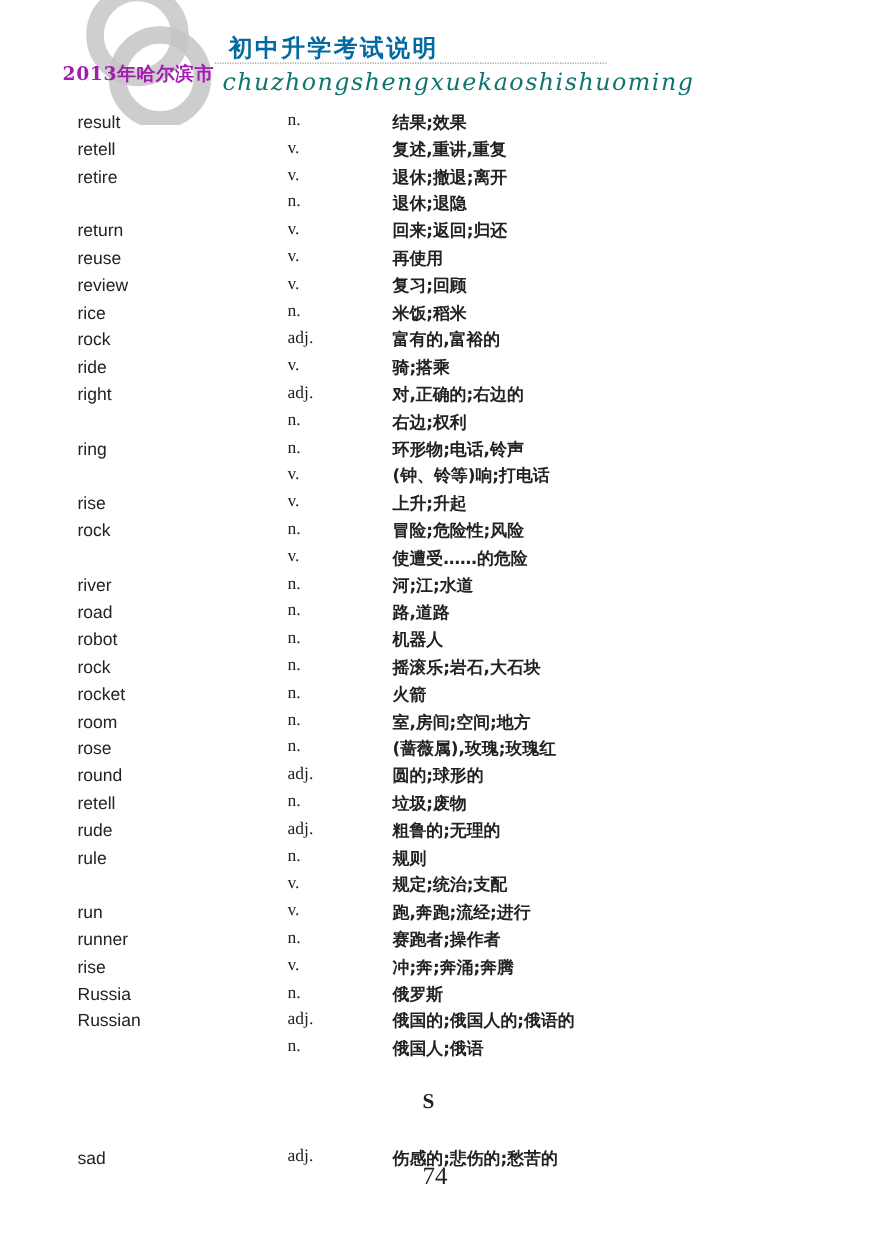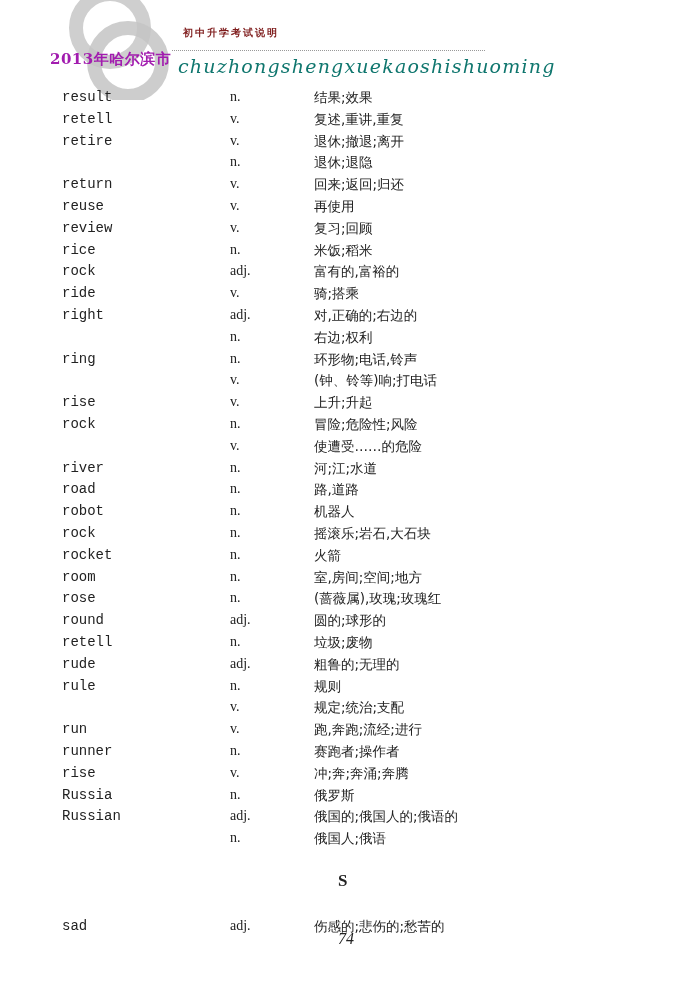--- a/index.html
+++ b/index.html
@@ -1,36 +1,36 @@
 <!DOCTYPE html>
 <html><head>
 <meta charset="utf-8">
 <style>
   html, body { margin:0; padding:0; background:#fff; }
   body { width:700px; height:986px; position:relative; overflow:hidden;
          font-family:"DejaVu Serif","Liberation Serif",serif; color:#222; }
   .logo { position:absolute; left:0; top:0; width:190px; height:100px; }
   .city { position:absolute; left:50px; top:50px; font-size:15px; font-weight:bold;
           font-family:"DejaVu Serif",serif; color:#a21caf; letter-spacing:0.5px; }
-  .book-title { position:absolute; left:183px; top:26px; font-size:10px; font-weight:bold;
-                font-family:"DejaVu Sans",sans-serif; color:#7f1d1d; letter-spacing:2px; }
+  .book-title { position:absolute; left:183px; top:26px; font-size:19px; font-weight:bold;
+                font-family:"DejaVu Sans",sans-serif; color:#0369a1; letter-spacing:2px; }
   .dotline { position:absolute; left:172px; top:50px; width:313px; border-top:1px dotted #999; }
   .pinyin { position:absolute; left:178px; top:55px; font-size:19px; font-style:italic;
             font-family:"DejaVu Serif",serif; color:#0f766e; letter-spacing:1.2px; }
   .rows { position:absolute; left:0; top:87px; width:700px; }
   .row { position:relative; height:21.8px; font-size:13px; }
   .row span { position:absolute; top:2px; white-space:nowrap; }
-  .word { left:62px; font-family:Liberation Mono, monospace; font-size:14px;text-align:right; }
+  .word { left:62px; font-family:Liberation Sans, sans-serif; font-size:14px;text-align:right; }
   .pos { left:230px; font-family:"Liberation Serif",serif; font-size:14px; }
-  .meaning { left:314px; font-family:"DejaVu Sans",sans-serif; font-size:13.5px; }
+  .meaning { left:314px; font-family:"DejaVu Sans",sans-serif; font-size:13.5px;font-weight:bold; }
   .section { position:absolute; left:338px; top:871px; font-size:17px; font-weight:bold;
              font-family:"Liberation Serif",serif; }
   .sadrow { position:absolute; left:0; top:896px; width:700px; height:22px;margin-top:20px; }
-  .pagenum { position:absolute; left:338px; top:930px; font-size:16px;
-             font-family:"Liberation Serif",serif;font-style:italic; }
+  .pagenum { position:absolute; left:338px; top:930px; font-size:20px;
+             font-family:"Liberation Serif",serif; }
 </style>
 </head>
 <body>
 
 <svg class="logo" viewBox="0 0 190 100">
   <circle cx="110" cy="28" r="34" fill="none" stroke="#cfcfcf" stroke-width="14"></circle>
   <circle cx="128" cy="62" r="34" fill="none" stroke="#c4c4c4" stroke-width="14" opacity="0.85"></circle>
 </svg>
 
 <div class="city">2013年哈尔滨市</div>

